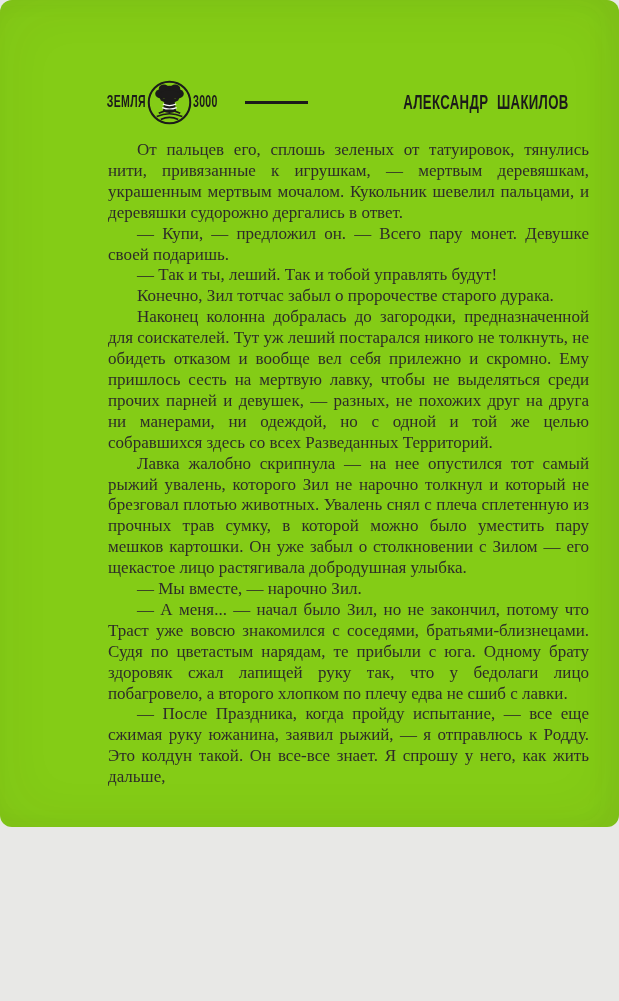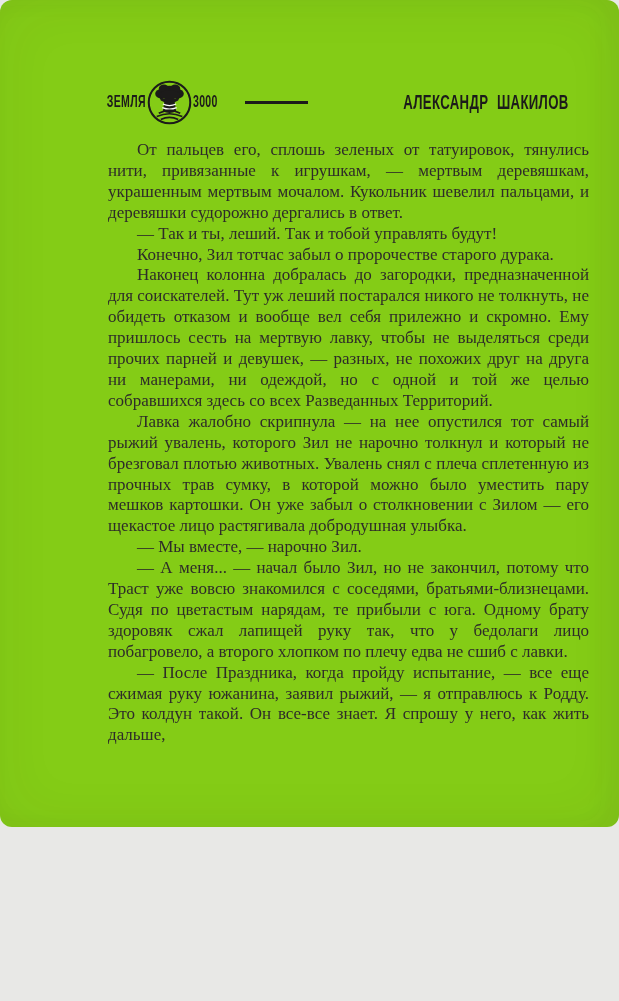--- a/index.html
+++ b/index.html
@@ -123,20 +123,21 @@
 
     <span class="series-right">3000</span>
 
     <span class="header-rule"></span>
 
     <span class="author">АЛЕКСАНДР ШАКИЛОВ</span>
   </div>
 
   <div class="body-text">
     <p>От пальцев его, сплошь зеленых от татуировок, тянулись нити, привязанные к игрушкам, — мертвым деревяшкам, украшенным мертвым мочалом. Кукольник шевелил пальцами, и деревяшки судорожно дергались в ответ.</p>
+    <p>— Купи, — предложил он. — Всего пару монет. Девушке своей подаришь.</p>
     <p>— Так и ты, леший. Так и тобой управлять будут!</p>
     <p>Конечно, Зил тотчас забыл о пророчестве старого дурака.</p>
     <p>Наконец колонна добралась до загородки, предназначенной для соискателей. Тут уж леший постарался никого не толкнуть, не обидеть отказом и вообще вел себя прилежно и скромно. Ему пришлось сесть на мертвую лавку, чтобы не выделяться среди прочих парней и девушек, — разных, не похожих друг на друга ни манерами, ни одеждой, но с одной и той же целью собравшихся здесь со всех Разведанных Территорий.</p>
     <p>Лавка жалобно скрипнула — на нее опустился тот самый рыжий увалень, которого Зил не нарочно толкнул и который не брезговал плотью животных. Увалень снял с плеча сплетенную из прочных трав сумку, в которой можно было уместить пару мешков картошки. Он уже забыл о столкновении с Зилом — его щекастое лицо растягивала добродушная улыбка.</p>
     <p>— Мы вместе, — нарочно Зил.</p>
     <p>— А меня... — начал было Зил, но не закончил, потому что Траст уже вовсю знакомился с соседями, братьями-близнецами. Судя по цветастым нарядам, те прибыли с юга. Одному брату здоровяк сжал лапищей руку так, что у бедолаги лицо побагровело, а второго хлопком по плечу едва не сшиб с лавки.</p>
     <p>— После Праздника, когда пройду испытание, — все еще сжимая руку южанина, заявил рыжий, — я отправлюсь к Родду. Это колдун такой. Он все-все знает. Я спрошу у него, как жить дальше,</p>
   </div>
 
   <span class="page-number">8</span>

